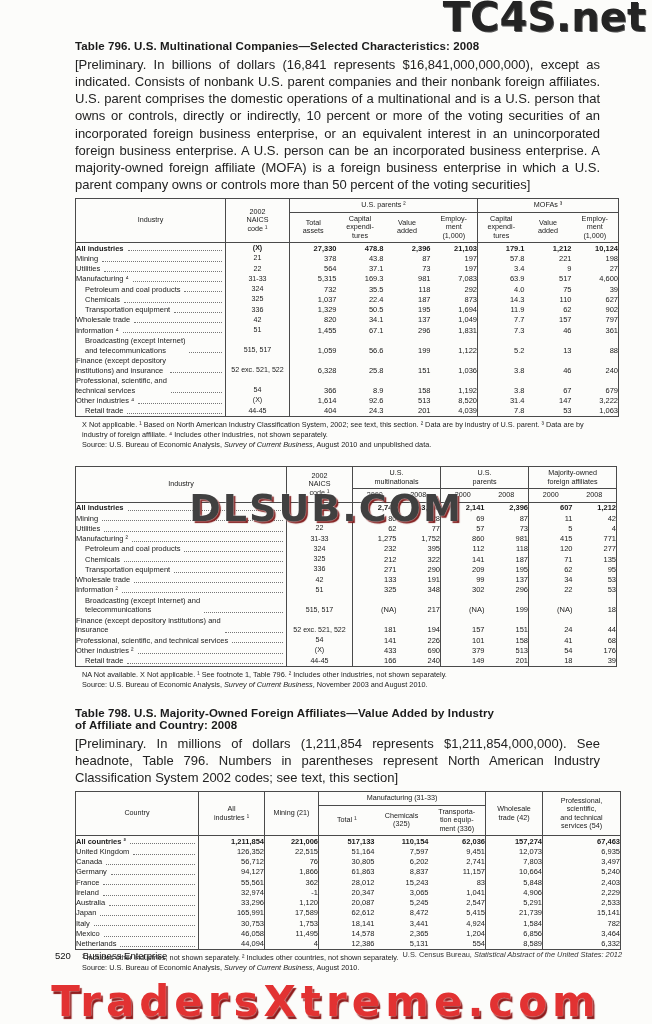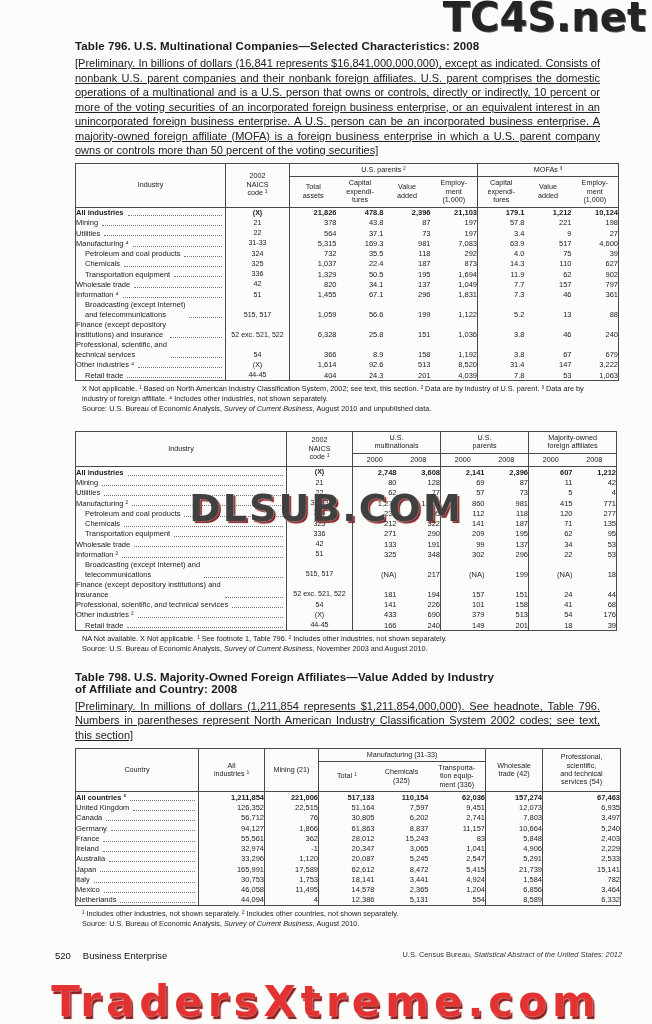--- a/index.html
+++ b/index.html
@@ -4,21 +4,21 @@
 <style>
   html,body { margin:0; padding:0; background:#e8e8e8; }
   .page { width:652px; height:1024px; position:relative; background:#fcfcfa;
           font-family:"Liberation Sans", sans-serif; color:#1a1a1a; overflow:hidden; margin:0 auto; }
   .content { position:absolute; top:40px; left:55px; width:545px; }
 
   section { display:block;padding-left:20px; }
   .sec + .sec { margin-top:17px; }
 
   .title { font-size:11.5px; font-weight:bold; margin:0 0 4px 0; white-space:pre-line; letter-spacing:0.1px; }
-  .headnote { font-size:11px; line-height:1.32; text-align:justify; margin:0 0 5px 0; color:#222;text-decoration:underline; }
+  .headnote { font-size:13px; line-height:1.32; text-align:justify; margin:0 0 5px 0; color:#222; }
 
   table.stat { border-collapse:collapse; table-layout:fixed; width:100%; font-size:7.5px; border:1px solid #4a4a4a; }
   table.stat th { font-weight:normal; font-size:7.2px; line-height:1.18; text-align:center;
                   vertical-align:middle; padding:2px 1px; white-space:pre-line; }
   table.stat td { padding:0.5px 0 0 0; line-height:1.3; vertical-align:bottom; }
   .group-h { border-bottom:1px solid #4a4a4a; }
   .vl { border-left:1px solid #4a4a4a; }
   table.stat tbody tr:first-child td { border-top:1px solid #4a4a4a; }
   tr.bold td { font-weight:bold; }
 
@@ -110,21 +110,21 @@
         </thead>
         <tbody>
             <tr class="bold">
               <td class="lbl">
                 <div class="lblwrap">
                   <span class="txt">All industries</span>
                   <span class="leader"></span>
                 </div>
               </td>
               <td class="code vl">(X)</td>
-              <td class="num vl">21,826</td>
+              <td class="num vl">27,330</td>
               <td class="num">478.8</td>
               <td class="num">2,396</td>
               <td class="num">21,103</td>
               <td class="num vl">179.1</td>
               <td class="num">1,212</td>
               <td class="num">10,124</td>
             </tr>
             <tr>
               <td class="lbl">
                 <div class="lblwrap">

